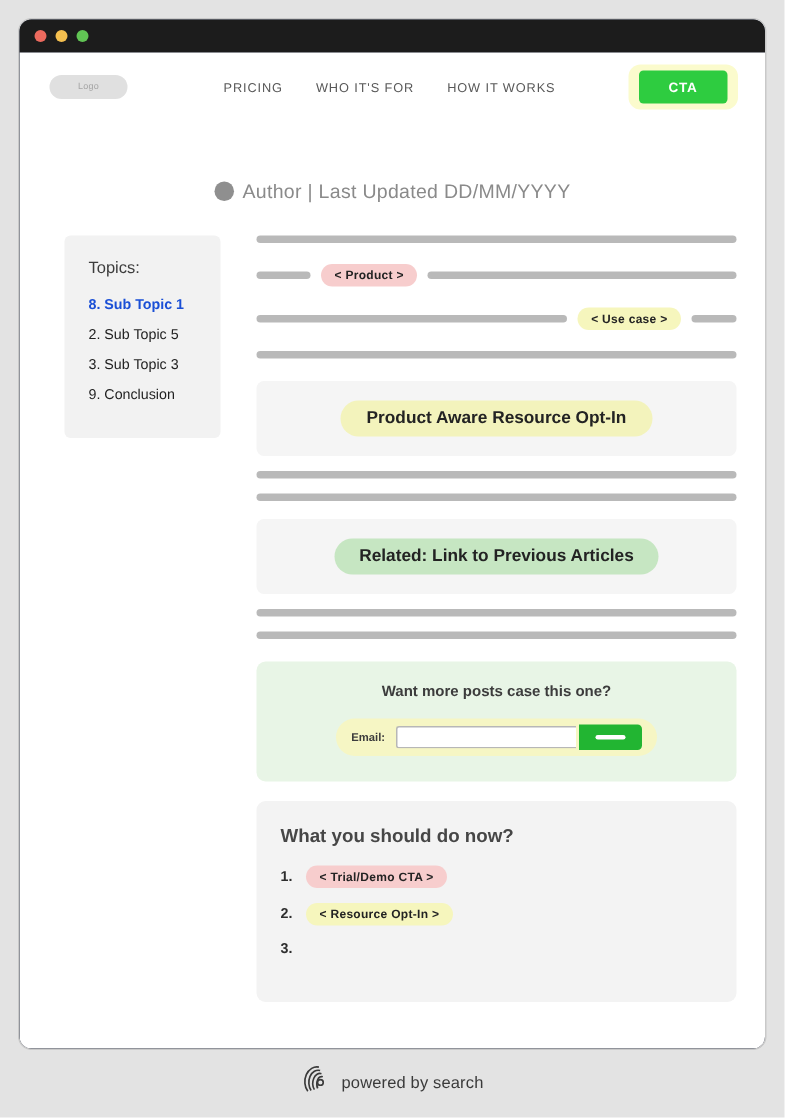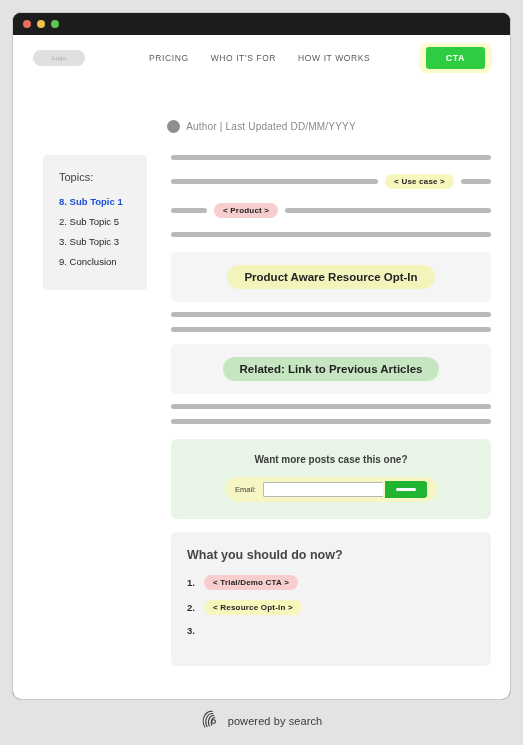--- a/index.html
+++ b/index.html
@@ -126,21 +126,21 @@
     justify-content: center;
     gap: 6px;
   }
   .avatar {
     width: 13px;
     height: 13px;
     border-radius: 50%;
     background: #8f8f8f;
   }
   .meta-text {
-    font-size: 10px;
+    font-size: 13px;
     color: #8a8a8a;
     letter-spacing: 0.2px;
   }
 
   
   .body-cols {
     display: flex;
     margin-top: 22px;
     padding-left: 30px;
     padding-right: 19px;
@@ -246,21 +246,21 @@
   .optin-form-wrap {
     background: #f6f6c4;
     border-radius: 999px;
     padding: 4px 10px;
     display: inline-flex;
     align-items: center;
     gap: 7px;
   }
   .optin-label {
     font-size: 7.5px;
-    font-weight: normal;
+    font-weight: bold;
     color: #3d3d3d;
   }
   .email-input {
     width: 120px;
     height: 15px;
     border: 1px solid #b7b7b7;
     border-right: none;
     border-radius: 2px 0 0 2px;
     background: #ffffff;
     font-size: 8px;
@@ -385,29 +385,29 @@
         <div class="toc-item">9. Conclusion</div>
       </aside>
 
       <div class="main-col">
 
         <div class="line-row">
           <span class="bar" style="flex:1 1 auto"></span>
         </div>
 
         <div class="line-row">
+          <span class="bar" style="width:36px;flex:0 0 36px"></span>
+          <span class="chip pink">&lt; Product &gt;</span>
+          <span class="bar" style="flex:1 1 auto"></span>
+        </div>
+
+        <div class="line-row">
           <span class="bar" style="flex:1 1 auto"></span>
           <span class="chip yellow">&lt; Use case &gt;</span>
           <span class="bar" style="width:30px;flex:0 0 30px"></span>
-        </div>
-
-        <div class="line-row">
-          <span class="bar" style="width:36px;flex:0 0 36px"></span>
-          <span class="chip pink">&lt; Product &gt;</span>
-          <span class="bar" style="flex:1 1 auto"></span>
         </div>
 
         <div class="line-row" style="margin-bottom:15px">
           <span class="bar" style="flex:1 1 auto"></span>
         </div>
 
         <div class="hl-card">
           <span class="hl-pill yellow">Product Aware Resource Opt-In</span>
         </div>
         <div class="after-bars">

